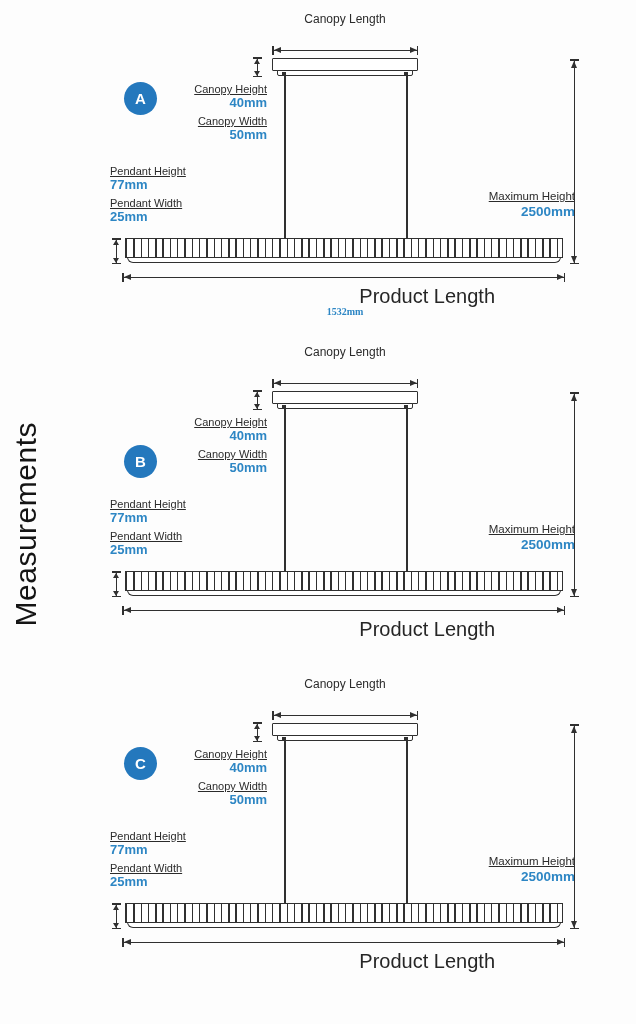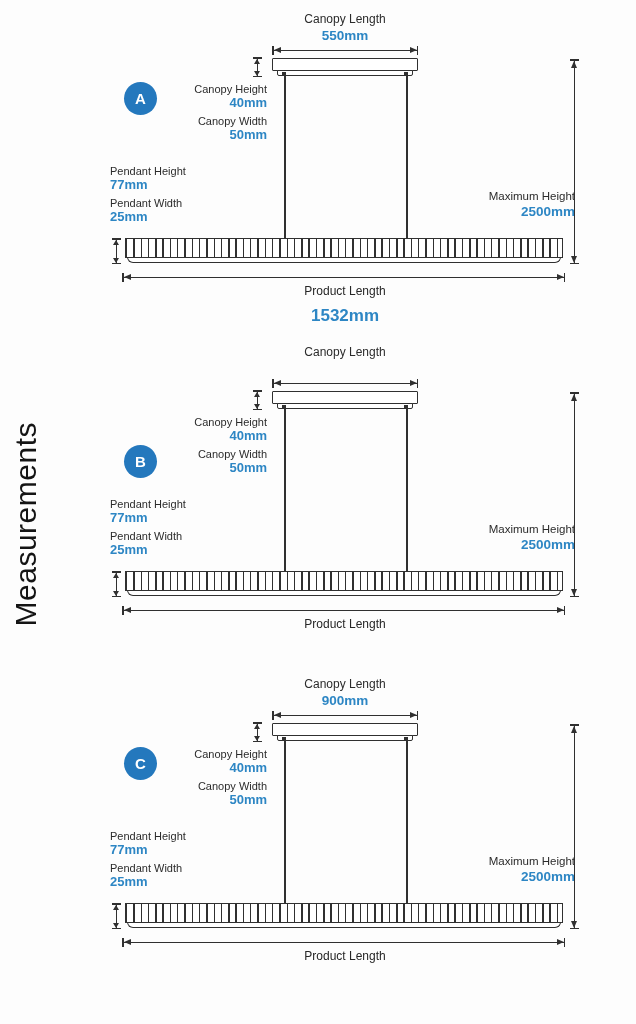--- a/index.html
+++ b/index.html
@@ -18,27 +18,27 @@
   .side-title{position:absolute;left:0;top:378px;width:52px;height:292px;
     display:flex;align-items:center;justify-content:center;}
   .side-title span{writing-mode:vertical-rl;transform:rotate(180deg);
     font-size:30px;color:#141414;letter-spacing:.5px;white-space:nowrap;}
 
   
   .sec{position:absolute;left:0;width:636px;height:332px;}
   .sec-a{top:6px;} .sec-b{top:339px;} .sec-c{top:671px;}
 
   .txt{position:absolute;line-height:1.15;}
-  .lab{font-size:11px;color:var(--label);}
+  .lab{font-size:11px;color:var(--label);text-decoration:underline;}
   .lab-md{font-size:12px;color:var(--label);}
   .val{font-size:13px;font-weight:bold;color:var(--blue);}
   .val-md{font-size:13.5px;font-weight:bold;color:var(--blue);}
   .center{text-align:center;} .rgt{text-align:right;}
-  .big-lab{font-size:12px;color:#262626;}
-  .big-val{font-size:17px;font-weight:bold;color:var(--blue);}
+  .big-lab{font-size:20px;color:#262626;text-align:right;}
+  .big-val{font-size:10px;font-weight:bold;color:var(--blue);font-family:Liberation Serif, serif;}
 
   .badge{position:absolute;left:124px;top:76px;width:33px;height:33px;border-radius:50%;
     background:var(--badge);color:#fff;font-size:15px;font-weight:bold;
     display:flex;align-items:center;justify-content:center;}
   .sec-b .badge{top:106px;}
 
   
   .canopy-body{position:absolute;left:272px;top:52px;width:146px;height:13px;
     border:1.5px solid var(--line);background:#fff;border-radius:1px;}
   .canopy-flange{position:absolute;left:277px;top:64px;width:136px;height:6px;
@@ -78,21 +78,20 @@
 <body>
 
 <div class="stage">
 
   <div class="side-title">
     <span>Measurements</span>
   </div>
 
   <section class="sec sec-a">
     <div class="txt lab-md center" style="left:245px;top:7px;width:200px">Canopy Length</div>
-    <div class="txt val-md center" style="left:245px;top:22px;width:200px">550mm</div>
     <div class="h-dim" style="left:272px;top:40px;width:146px">
       <i class="tick l"></i>
       <i class="tick r"></i>
     </div>
     <div class="canopy-body"></div>
     <div class="canopy-flange"></div>
     <div class="dot" style="left:282px;top:66px"></div>
     <div class="dot" style="left:404px;top:66px"></div>
     <div class="v-dim small" style="left:253px;top:51px;height:20px">
       <i class="cap t"></i>
@@ -168,21 +167,20 @@
     </div>
     <div class="h-dim" style="left:122px;top:267px;width:443px">
       <i class="tick l"></i>
       <i class="tick r"></i>
     </div>
     <div class="txt big-lab center" style="left:195px;top:279px;width:300px">Product Length</div>
   </section>
 
   <section class="sec sec-c">
     <div class="txt lab-md center" style="left:245px;top:7px;width:200px">Canopy Length</div>
-    <div class="txt val-md center" style="left:245px;top:22px;width:200px">900mm</div>
     <div class="h-dim" style="left:272px;top:40px;width:146px">
       <i class="tick l"></i>
       <i class="tick r"></i>
     </div>
     <div class="canopy-body"></div>
     <div class="canopy-flange"></div>
     <div class="dot" style="left:282px;top:66px"></div>
     <div class="dot" style="left:404px;top:66px"></div>
     <div class="v-dim small" style="left:253px;top:51px;height:20px">
       <i class="cap t"></i>

